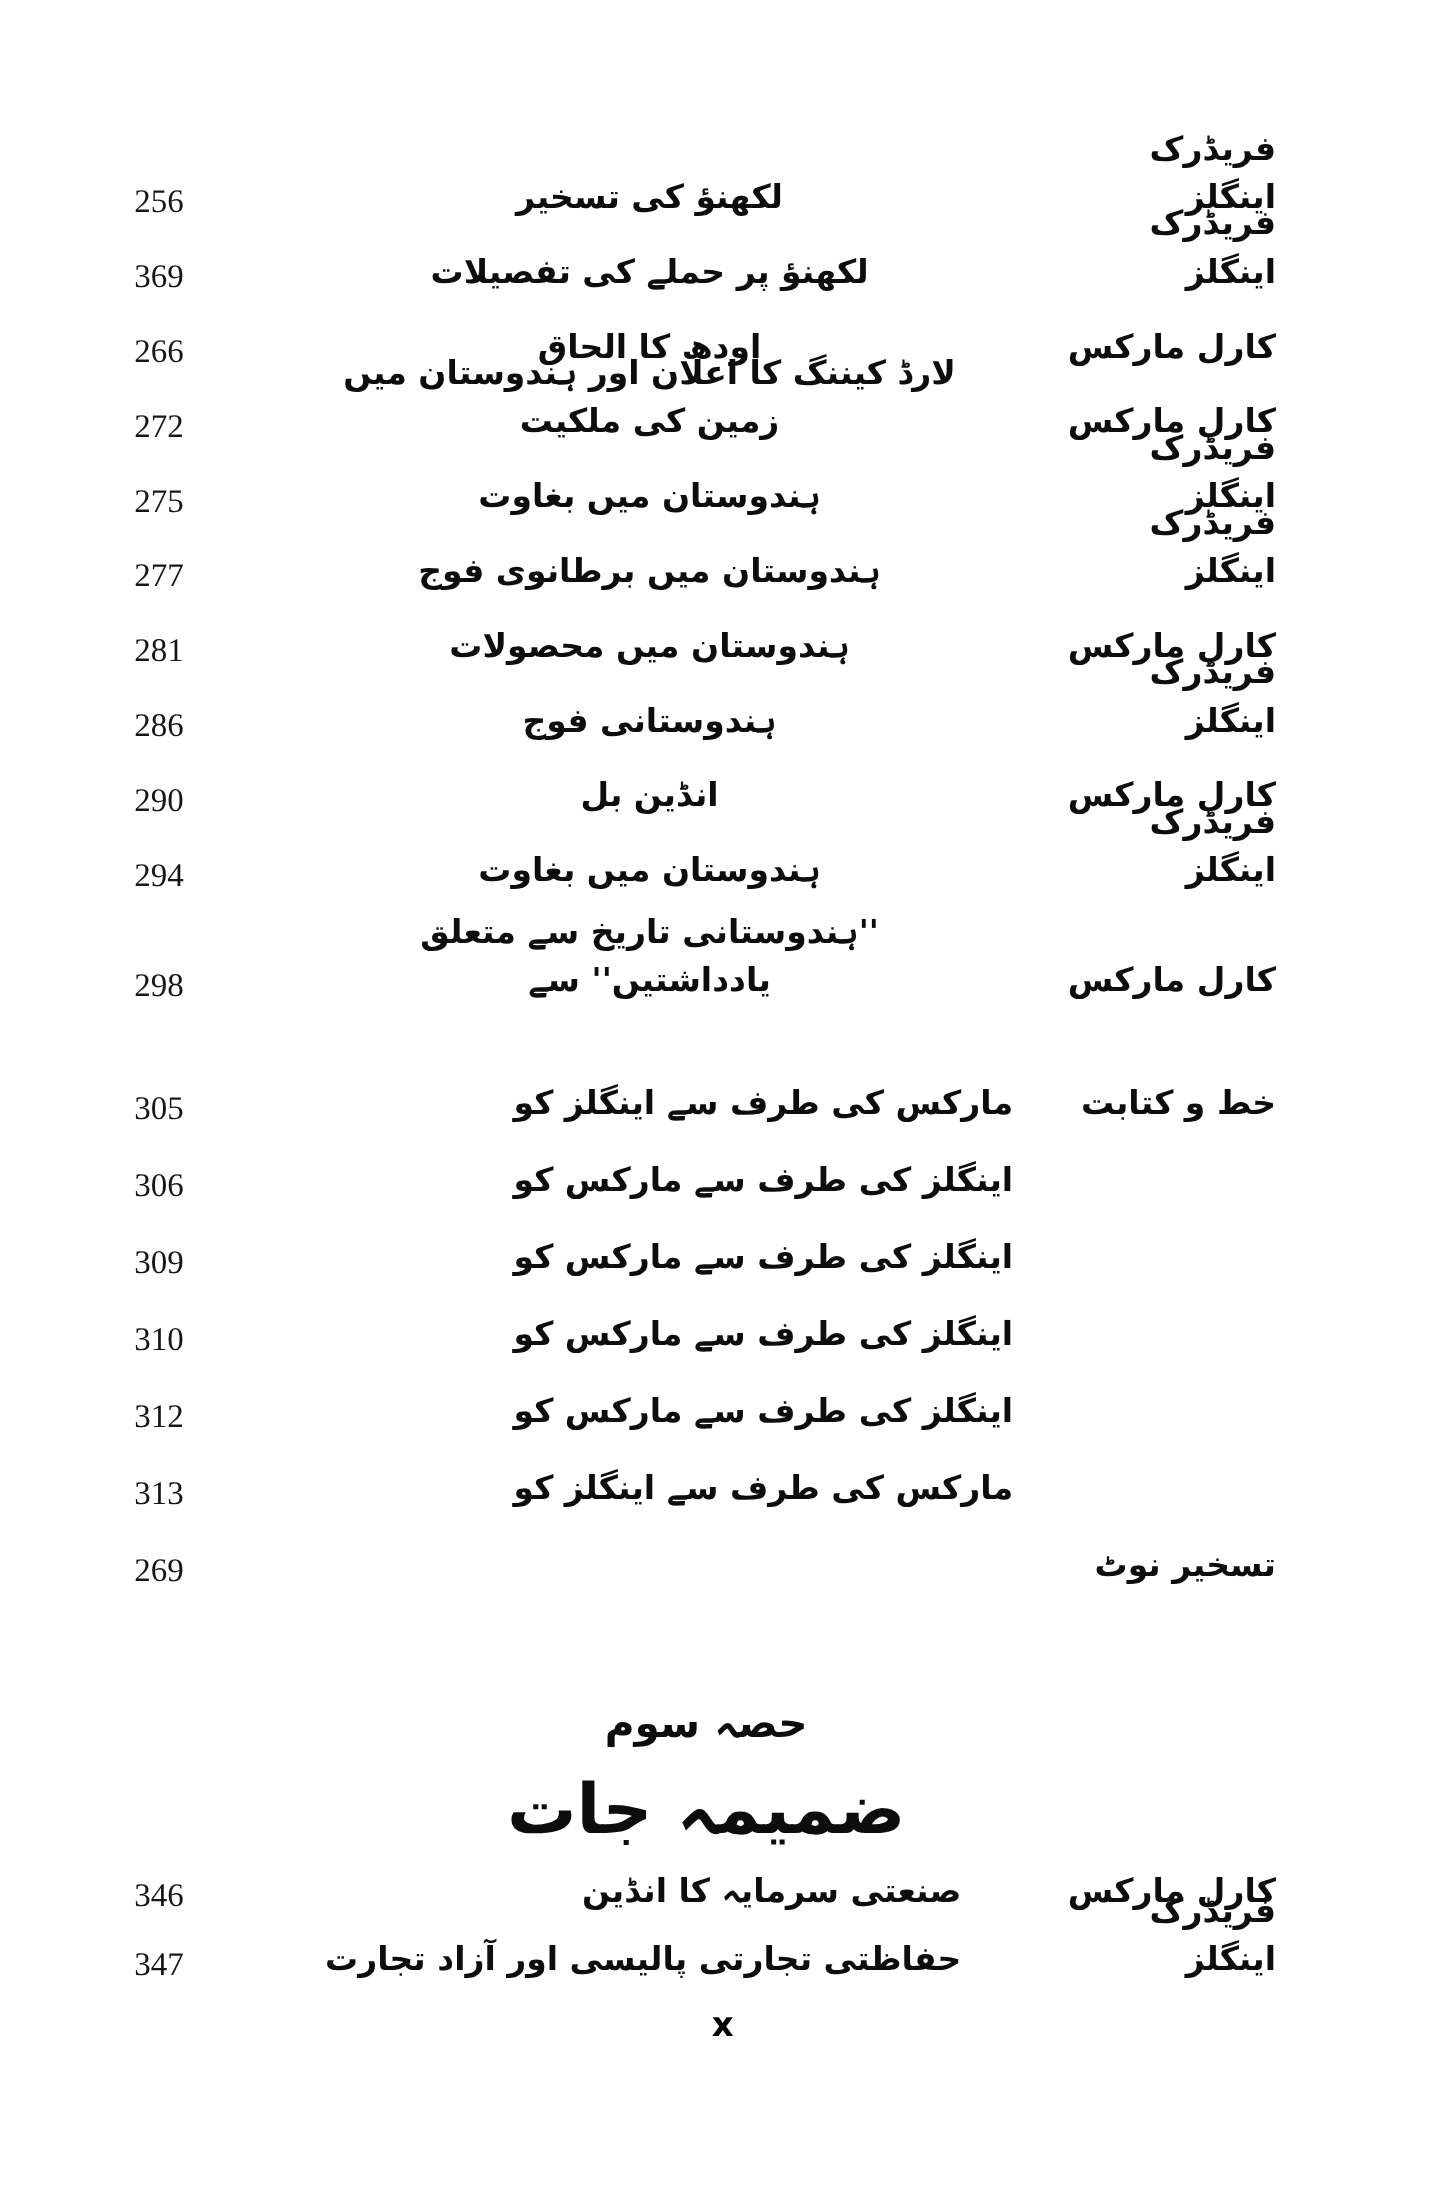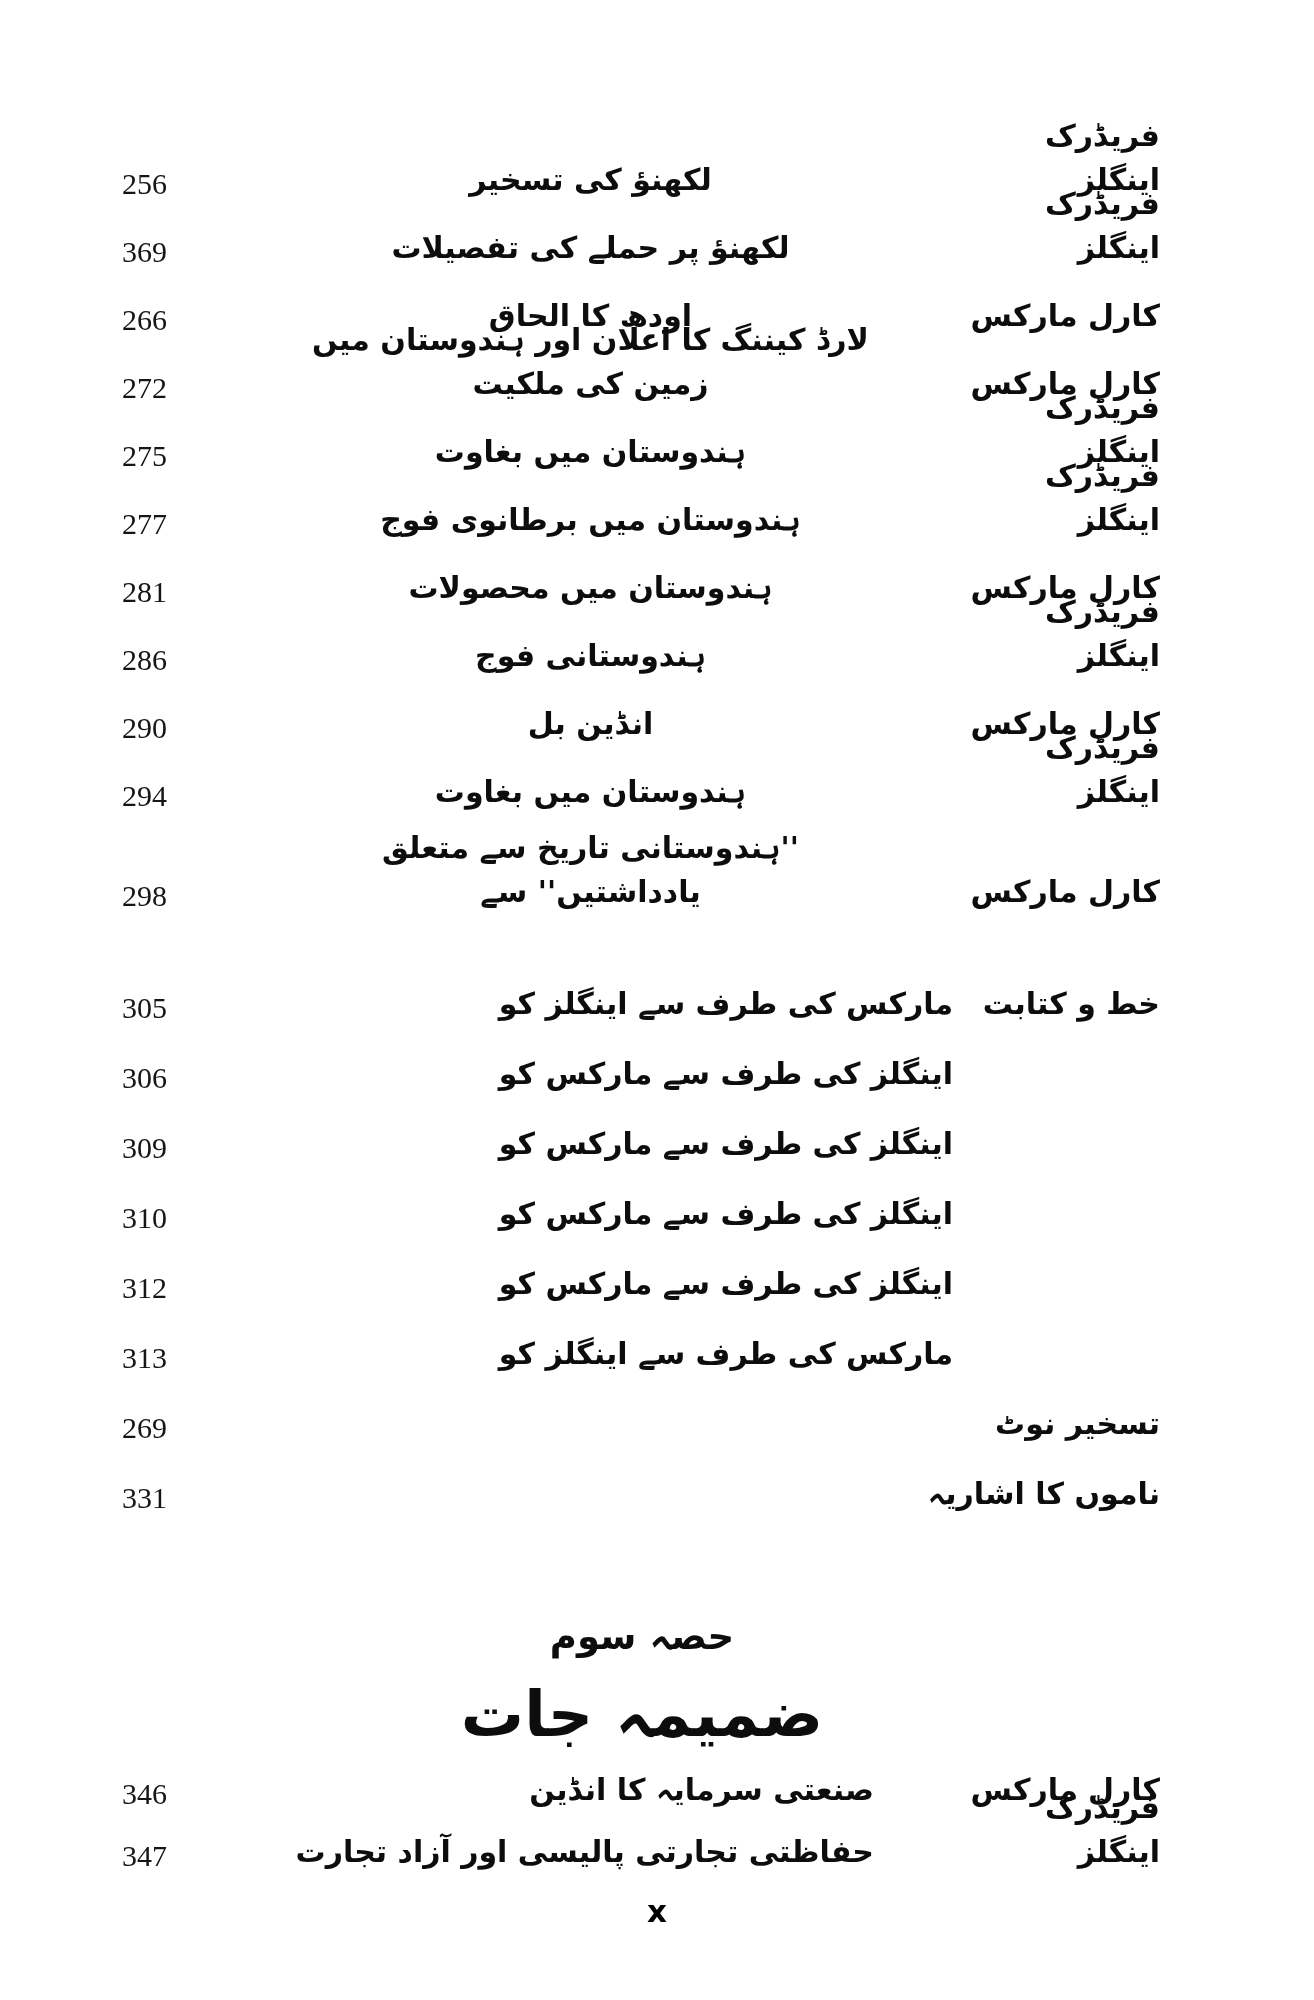--- a/index.html
+++ b/index.html
@@ -8,21 +8,21 @@
     width:1314px;height:2000px;
     margin:0 auto;
     background:#ffffff;
     color:#111;
     overflow:hidden;
     font-family:"DejaVu Sans",sans-serif;
   }
   .articles{padding-top:133px;}
   .row{display:flex;align-items:flex-end;height:68px;}
   .row.tall{height:100px;}
-  .row.letter-row{height:70px;}
+  .row.letter-row{height:70px;gap:32px;}
   .row.appendix-row{height:62px;}
   .num{
     width:282px;box-sizing:border-box;padding-left:122px;
     font-family:"Liberation Serif",serif;
     font-size:30px;color:#161616;text-align:left;flex:0 0 auto;
   }
   .mid{flex:1 1 auto;box-sizing:border-box;min-width:0;}
   .mid.center{text-align:center;padding-right:70px;}
   .mid.letters{text-align:right;padding-right:16px;}
   .mid.appendix{text-align:right;padding-right:95px;}
@@ -138,24 +138,20 @@
     <div class="row letter-row">
       <span class="num">313</span>
       <span class="mid letters"><span class="urdu title">مارکس کی طرف سے اینگلز کو</span></span>
       <span class="author"></span>
     </div>
 
     <div class="row letter-row">
       <span class="num">269</span>
       <span class="tail"><span class="urdu title">تسخیر نوٹ</span></span>
     </div>
-    <div class="row letter-row">
-      <span class="num">331</span>
-      <span class="tail"><span class="urdu title">ناموں کا اشاریہ</span></span>
-    </div>
   </section>
 
   <div class="headings part-heading">
     <span class="urdu" style="font-size:37px;">حصہ سوم</span>
   </div>
   <div class="headings appendices-heading">
     <span class="urdu" style="font-size:63px;">ضمیمہ جات</span>
   </div>
 
   <section style="margin-top:8px;">

